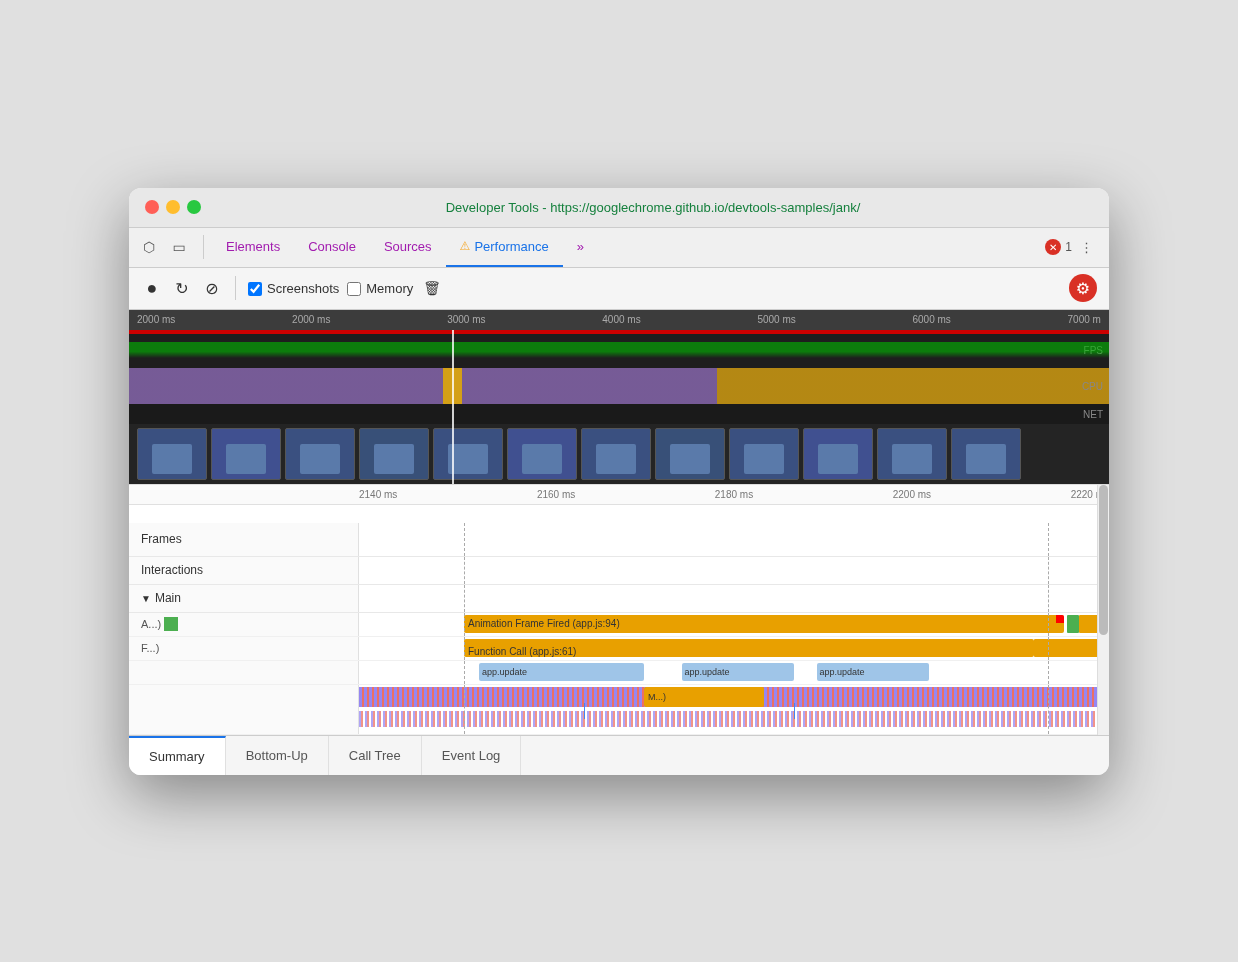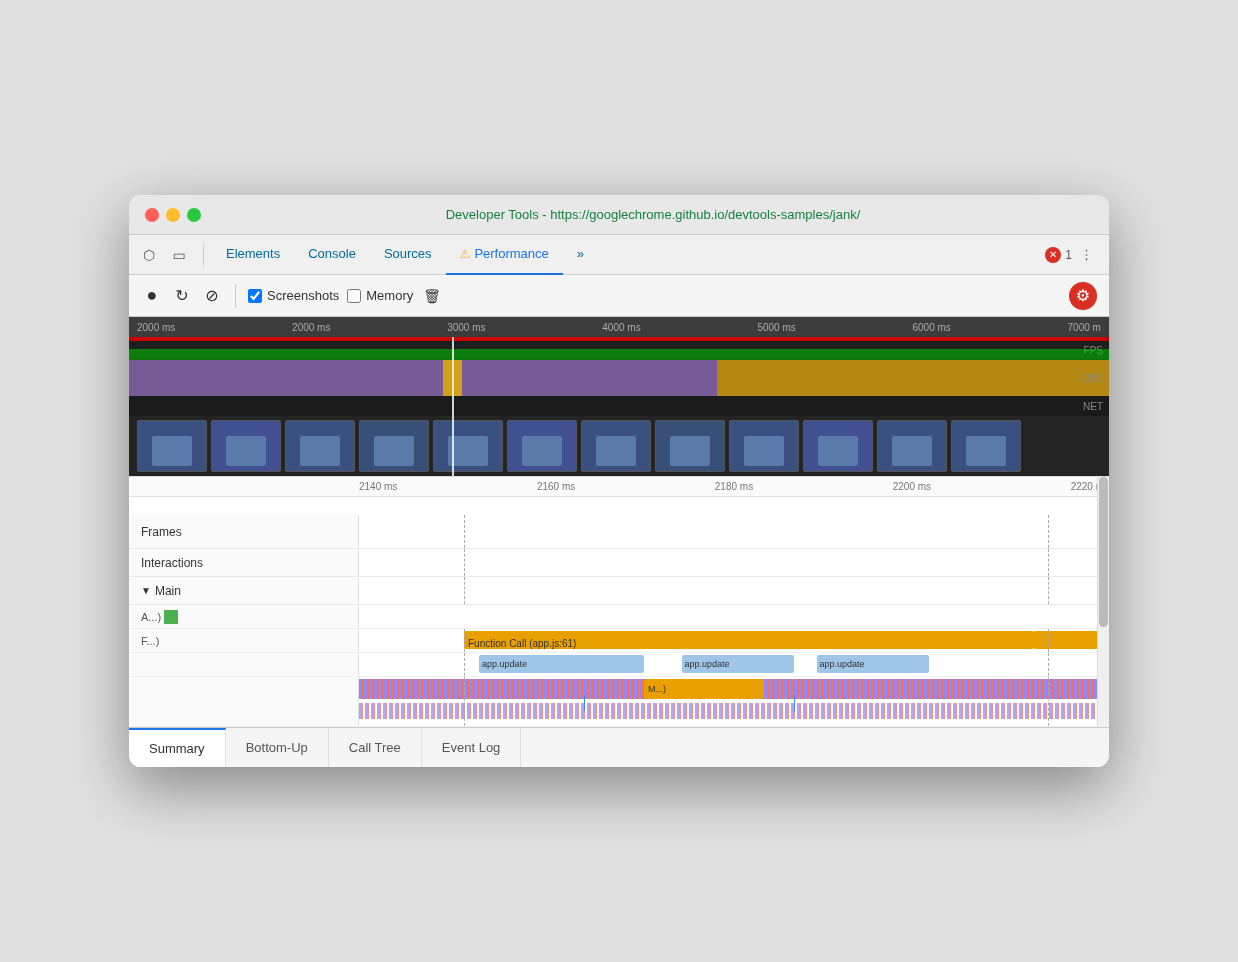--- a/index.html
+++ b/index.html
@@ -70,21 +70,21 @@
       color: #555;
       cursor: pointer;
       border-radius: 4px;
     }
     .tab {
       padding: 0 14px;
       height: 40px;
       display: flex;
       align-items: center;
       font-size: 13px;
-      color: #0369a1;
+      color: #a21caf;
       cursor: pointer;
       border-bottom: 2px solid transparent;
       white-space: nowrap;
     }
     .tab.active {
       color: #1a73e8;
       border-bottom: 2px solid #1a73e8;
     }
     .tab .warning-icon {
       color: #f5a623;
@@ -181,21 +181,21 @@
       position: relative;
     }
     .ruler-marks {
       display: flex;
       width: 100%;
       justify-content: space-between;
       font-size: 10px;
       color: #aaa;
     }
     .fps-row {
-      height: 19px;
+      height: 34px;
       background: #1e1e1e;
       position: relative;
       display: flex;
       align-items: center;
     }
     .fps-label {
       position: absolute;
       right: 6px;
       font-size: 10px;
       color: #888;
@@ -638,20 +638,32 @@
         <div class="dashed-line-left"></div>
         <div class="dashed-line-right"></div>
       </div>
     </div>
 
     <div class="flame-row-item" style="min-height:24px;">
       <div class="flame-label">
         <span>A...)</span>
         <span style="display:inline-block;width:14px;height:14px;background:#4caf50;margin-left:3px;"></span>
       </div>
+      <div class="flame-content">
+        <div class="dashed-line-left"></div>
+        <div class="dashed-line-right"></div>
+        <div class="flame-block anim-frame-block">
+          <span>Animation Frame Fired (app.js:94)</span>
+          <div class="anim-frame-red"></div>
+        </div>
+
+        <div style="position:absolute;top:2px;right:4%;width:12px;height:18px;background:#4caf50;border-radius:1px;"></div>
+
+        <div style="position:absolute;top:2px;right:0%;width:4%;height:18px;background:#e8a000;border-radius:1px;"></div>
+      </div>
     </div>
 
     <div class="flame-row-item" style="min-height:24px;">
       <div class="flame-label">
         <span>F...)</span>
       </div>
       <div class="flame-content">
         <div class="dashed-line-left"></div>
         <div class="dashed-line-right"></div>
         <div class="flame-block func-call-block">

